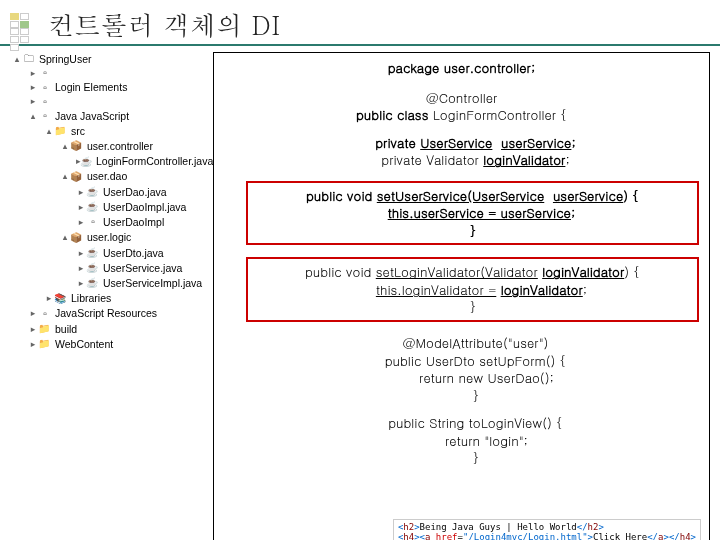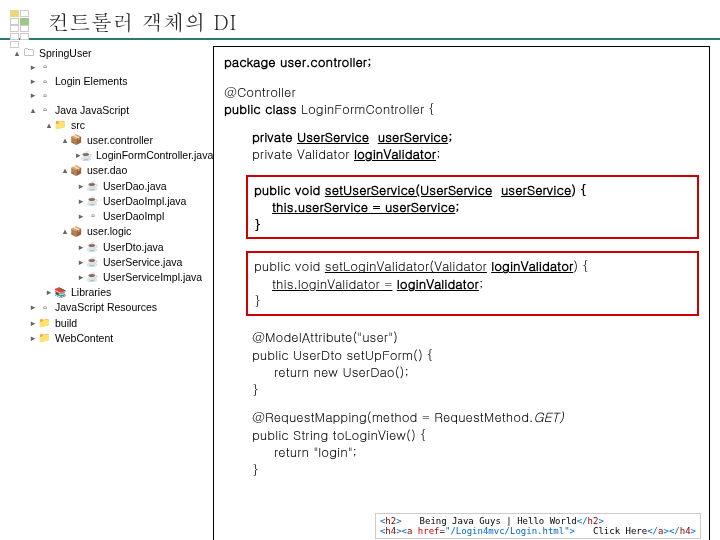--- a/index.html
+++ b/index.html
@@ -1,43 +1,43 @@
 <!DOCTYPE html>
 <html><head>
 <meta charset="utf-8">
 <style>
   * { box-sizing: border-box; margin: 0; padding: 0; }
   body { width: 720px; height: 540px; background: #fff; font-family: Tahoma, sans-serif; position: relative; overflow: hidden; }
   .slide { width: 720px; height: 540px; position: relative; }
   .title-row { display: flex; align-items: center; padding: 6px 0 2px 10px; border-bottom: 2px solid #2b7a6e; }
   .title-bullet { width: 28px; height: 22px; display: flex; flex-wrap: wrap; margin-right: 10px; }
   .title-bullet span { width:9px; height:7px; margin:0.3px; }
-  .title-text { font-size: 21px; font-family: "Batang", "Gulim", serif; color: #222; letter-spacing: 0.5px; }
+  .title-text { font-size: 26px; font-family: "Batang", "Gulim", serif; color: #222; letter-spacing: 0.5px; }
   .content { display: flex; padding-left: 8px; padding-top: 6px; }
   .tree { width: 205px; font-size: 10.5px; line-height: 1.45; color: #000; }
   .tree-item { display: flex; align-items: center; padding: 0 0 0 0; white-space: nowrap; }
   .ic { width: 14px; height: 12px; display: inline-flex; align-items: center; justify-content: center; margin-right: 3px; font-size: 10px; }
   .tw { display:inline-block; width:10px; text-align:center; color:#666; font-size:9px; }
   .lvl1 { padding-left: 4px; }
   .lvl2 { padding-left: 20px; }
   .lvl3 { padding-left: 36px; }
   .lvl4 { padding-left: 52px; }
   .lvl5 { padding-left: 68px; }
   .code-panel { flex: 1; border: 1px solid #000; margin-right: 10px; position: relative; height: 500px; }
-  .code-inner { padding: 6px 10px 6px 10px; font-size: 13px; font-family: "Gulim", "Batang", serif; line-height: 1.35; }
+  .code-inner { padding: 6px 10px 6px 10px; font-size: 13px; font-family: "Gulim", "Batang", serif; line-height: 1.35; text-align: center; }
   .kw { font-weight: bold; }
   .under { text-decoration: underline; }
   .indent1 { padding-left: 28px; }
   .indent2 { padding-left: 50px; }
   .codebox { border: 2px solid #c00; padding: 4px 6px; margin: 12px 0 6px 22px; }
   .italic { font-style: italic; }
   .snippet-img { position: absolute; right: 8px; bottom: 6px; border: 1px solid #ccc; padding: 2px 4px; font-family: Consolas, monospace; font-size: 9px; background: #fff; }
   .tag-ang { color:#06c; }
   .tag-name { color:#800000; }
-  .tag-txt { color:#000;margin-left:18px; }
+  .tag-txt { color:#000; }
   .tag-attr { color:#c00; }
   .tag-val { color:#06c; }
 </style>
 </head>
 <body>
 
 <div class="slide">
 
   <div class="title-row">
     <div class="title-bullet">
@@ -202,23 +202,20 @@
           </div>
           <div>}</div>
         </div>
 
         <div style="height:6px"></div>
         <div class="indent1">@ModelAttribute("user")</div>
         <div class="indent1">public UserDto setUpForm() {</div>
         <div class="indent2">return new UserDao();</div>
         <div class="indent1">}</div>
         <div style="height:10px"></div>
-        <div class="indent1">
-          <span>@RequestMapping(method = RequestMethod.</span><span class="italic">GET)</span>
-        </div>
         <div class="indent1">public String toLoginView() {</div>
         <div class="indent2">return "login";</div>
         <div class="indent1">}</div>
       </div>
 
       <div class="snippet-img">
         <div>
           <span class="tag-ang">&lt;</span><span class="tag-name">h2</span><span class="tag-ang">&gt;</span><span class="tag-txt">Being Java Guys | Hello World</span><span class="tag-ang">&lt;/</span><span class="tag-name">h2</span><span class="tag-ang">&gt;</span>
         </div>
         <div>

